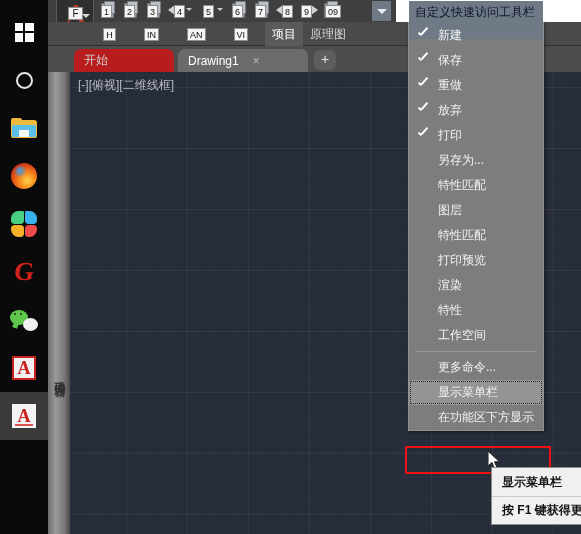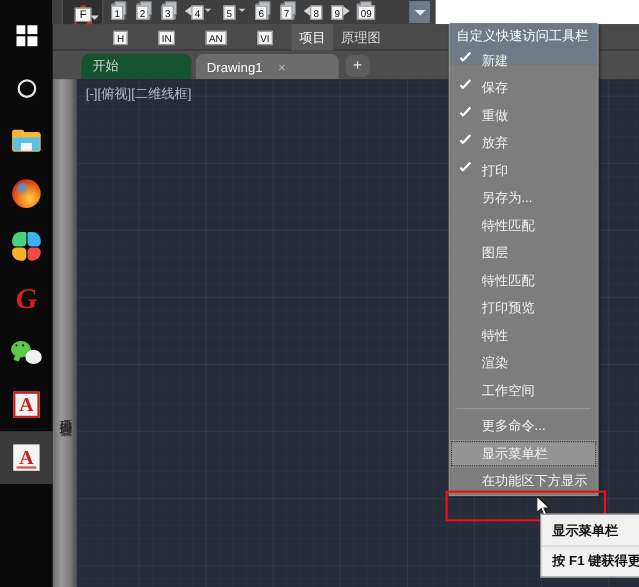--- a/index.html
+++ b/index.html
@@ -139,21 +139,21 @@
   .rtab .kt { display:inline-block; min-width:13px; padding:0 2px; height:13px;
       background:#f5f5f5; border:1px solid #8d8d8d; color:#111; font-size:9px;
       line-height:12px; text-align:center; }
 
   
   #dtabs { position:absolute; left:0; top:46px; width:533px; height:26px;
       background:#4d4d4d; }
   .dtab { position:absolute; top:3px; height:23px; display:flex; align-items:center;
       padding:0 10px; font-size:12px; color:#d0d0d0;
       border-radius:7px 7px 0 0; }
-  .dtab.inactive { background:#14532d; }
+  .dtab.inactive { background:#b91c1c; }
   .dtab.active { background:#6b6b6b; color:#ffffff; }
   .dtab .x { margin-left:14px; color:#b9b9b9; font-size:12px; }
   .dplus { position:absolute; top:4px; width:22px; height:20px; background:#5d5d5d;
       border-radius:6px; color:#e2e2e2; font-size:14px; line-height:19px; text-align:center; }
 
   
   #canvas { position:absolute; left:22px; top:72px; width:511px; height:462px;
       background:#262c39;
       background-image:
         linear-gradient(to right, rgba(255,255,255,0.045) 1px, transparent 1px),
@@ -383,21 +383,21 @@
     <div id="projpanel">
       <span class="vtext">项目管理器</span>
     </div>
 
     <div id="canvas">
       <div id="vplabel">[-][俯视][二维线框]</div>
     </div>
 
     <div id="menu">
       <div id="menuhdr">
-        <div style="height:38px;line-height:22px;padding-left:6px;font-size:12px;color:#ffffff;background:#6f7a86;margin-top:20px;">自定义快速访问工具栏</div>
+        <div style="height:38px;line-height:22px;padding-left:6px;font-size:12px;color:#0f172a;background:#6f7a86;">自定义快速访问工具栏</div>
       </div>
       <div id="menulist">
           <div class="mitem">
             <span class="chk"></span>
             <span>新建</span>
           </div>
           <div class="mitem">
             <span class="chk"></span>
             <span>保存</span>
           </div>
@@ -422,24 +422,24 @@
           <div class="mitem">
             <span>图层</span>
           </div>
           <div class="mitem">
             <span>特性匹配</span>
           </div>
           <div class="mitem">
             <span>打印预览</span>
           </div>
           <div class="mitem">
+            <span>渲染</span>
+          </div>
+          <div class="mitem">
             <span>特性</span>
-          </div>
-          <div class="mitem">
-            <span>渲染</span>
           </div>
           <div class="mitem">
             <span>工作空间</span>
           </div>
           <div class="msep"></div>
           <div class="mitem">
             <span>更多命令...</span>
           </div>
           <div class="mitem hot">
             <span>显示菜单栏</span>

